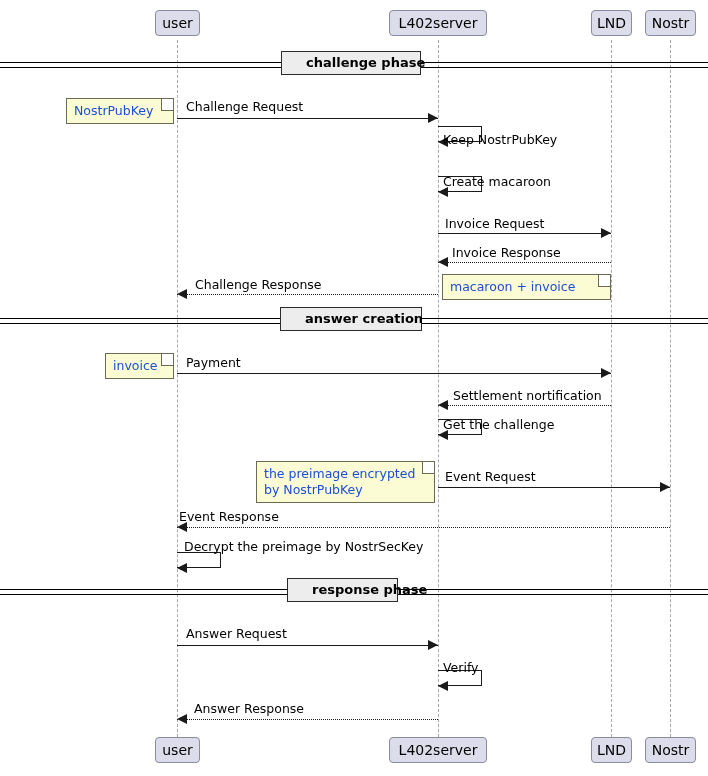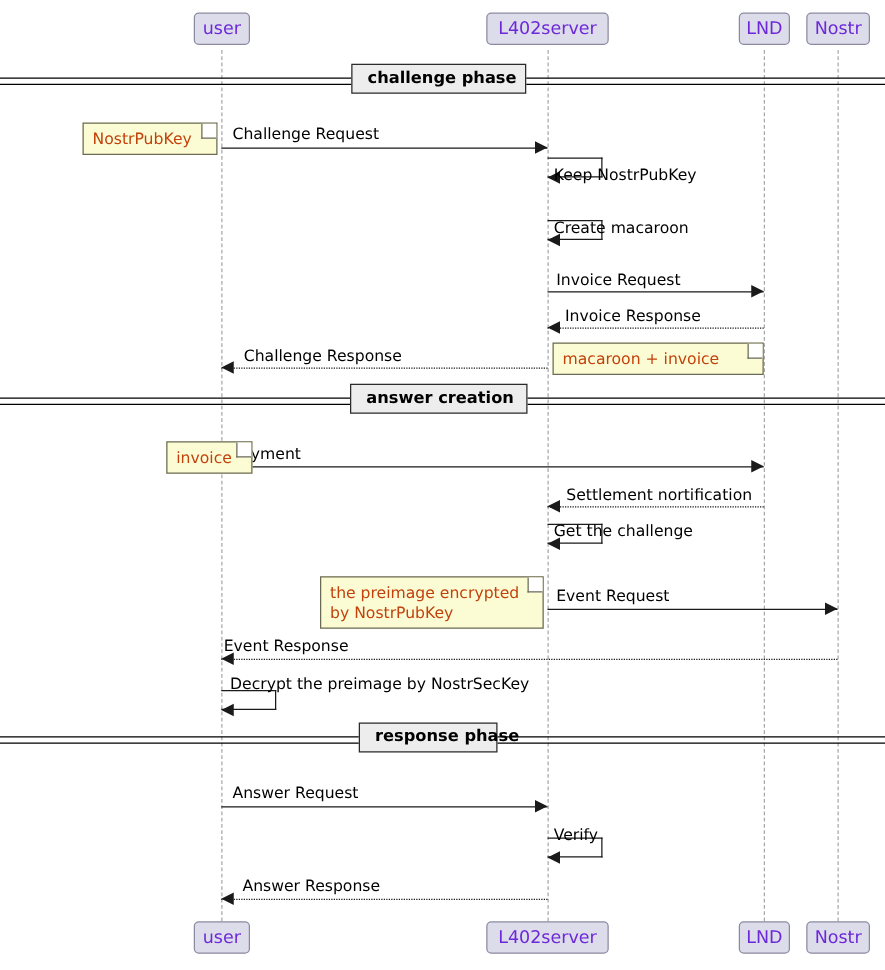--- a/index.html
+++ b/index.html
@@ -7,41 +7,41 @@
   #diagram{position:relative;width:708px;height:776px;background:#ffffff;overflow:hidden;}
 
   .lifeline{position:absolute;width:0;border-left:1px dashed #a8a8a8;}
 
   .participant{
     position:absolute;
     background:#dcdcea;
     border:1px solid #8a8aa0;
     border-radius:4px;
     font-size:14px;
-    color:#6d28d9;
+    color:#000000;
     text-align:center;
     line-height:24px;
     height:26px;
     box-sizing:border-box;
     white-space:nowrap;
   }
 
   
   .divider{position:absolute;left:0;width:708px;height:10px;}
   .divider .dline{position:absolute;left:0;width:708px;height:0;border-top:1.5px solid #000;}
   .divider .dline.a{top:0;}
   .divider .dline.b{top:5px;}
   .divider-label{
     position:absolute;
     background:#ededed;
     border:1.5px solid #2b2b2b;
     font-weight:bold;
     font-size:13px;
     color:#000;
-    padding:3px 12px 4px 12px;
+    padding:3px 12px 4px 24px;
     white-space:nowrap;
     box-sizing:border-box;
     line-height:15px;
   }
 
   
   .msg-line{position:absolute;height:0;border-top:1.3px solid #1a1a1a;}
   .msg-line.dotted{border-top:1.3px dotted #1a1a1a;}
   .msg-label{position:absolute;font-size:12.5px;color:#000;white-space:nowrap;line-height:14px;}
   .arrow{position:absolute;width:0;height:0;}
@@ -62,21 +62,21 @@
     border-right:1.3px solid #1a1a1a;
     border-bottom:1.3px solid #1a1a1a;
     height:16px;width:44px;}
 
   
   .note{
     position:absolute;
     background:#fbfbd4;
     border:1px solid #6a6a55;
     font-size:12.5px;
-    color:#c2410c;
+    color:#1d4ed8;
     padding:4px 20px 4px 7px;
     line-height:16px;
     box-sizing:border-box;
     white-space:pre;
   }
   .note .fold{
     position:absolute;top:0;right:0;width:11px;height:11px;
     background:#ffffff;
     border-left:1px solid #6a6a55;
     border-bottom:1px solid #6a6a55;
@@ -153,16 +153,16 @@
     <div class="arrow right" style="top: 640px; left: 428px;"></div>
     <div class="msg-label" style="left: 186px; top: 627px;">Answer Request</div>
     <div class="selfcall" style="left: 438px; top: 670px;"></div>
     <div class="arrow left" style="left: 438px; top: 681px;"></div>
     <div class="msg-label" style="left: 443px; top: 661px;">Verify</div>
     <div class="msg-line dotted" style="left: 177px; top: 719px; width: 261px;"></div>
     <div class="arrow left" style="top: 714px; left: 177px;"></div>
     <div class="msg-label" style="left: 194px; top: 702px; text-align: center;">Answer Response</div>
     <div class="note" style="left: 66px; top: 98px; width: 108px; min-height: 24px;">NostrPubKey<div class="fold"></div></div>
     <div class="note" style="left: 442px; top: 274px; width: 169px; min-height: 24px;">macaroon + invoice<div class="fold"></div></div>
-    <div class="note" style="left: 105px; top: 353px; width: 69px; min-height: 24px; margin-left: 28px;">invoice<div class="fold"></div></div>
+    <div class="note" style="left: 105px; top: 353px; width: 69px; min-height: 24px;">invoice<div class="fold"></div></div>
     <div class="note" style="left: 256px; top: 461px; width: 179px; min-height: 41px;">the preimage encrypted
 by NostrPubKey<div class="fold"></div></div>
   </div>
 
 </body></html>

